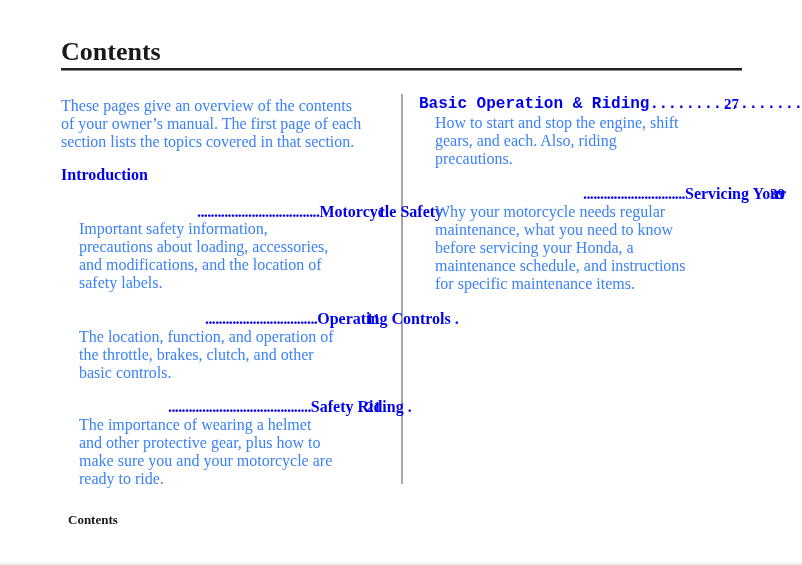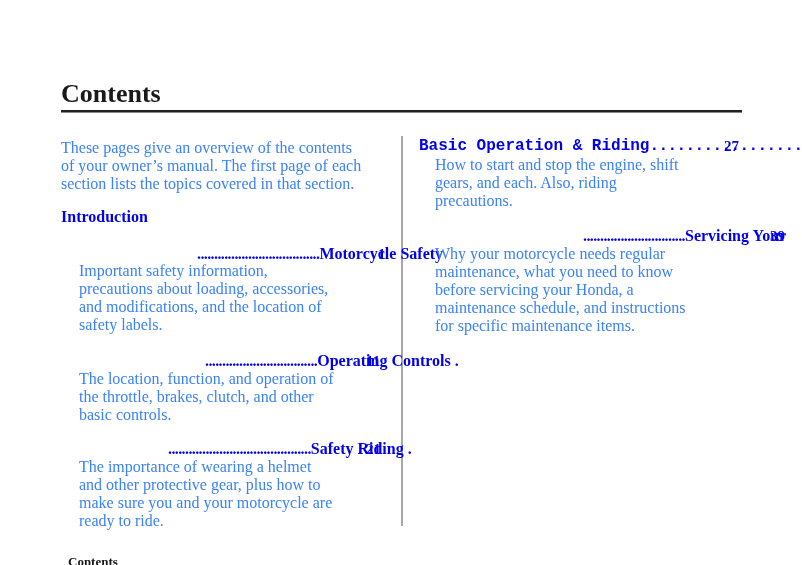--- a/index.html
+++ b/index.html
@@ -8,21 +8,21 @@
       background: #ffffff;
     }
     body {
       width: 802px;
       height: 565px;
       position: relative;
       overflow: hidden;
       font-family: "Liberation Serif", "DejaVu Serif", serif;
       color: #1a1a1a;
     }
-    .abs { position: absolute; white-space: nowrap; margin-top: 42px; }
+    .abs { position: absolute; white-space: nowrap; }
     .title {
       left: 61px; top: 36px;
       font-size: 26px; font-weight: bold; color: #1a1a1a;
       line-height: 32px;
     }
     .rule {
       left: 61px; top: 68px; width: 681px; height: 2px;
       background: #222222;
       border-bottom: 1px solid #888;
     }

